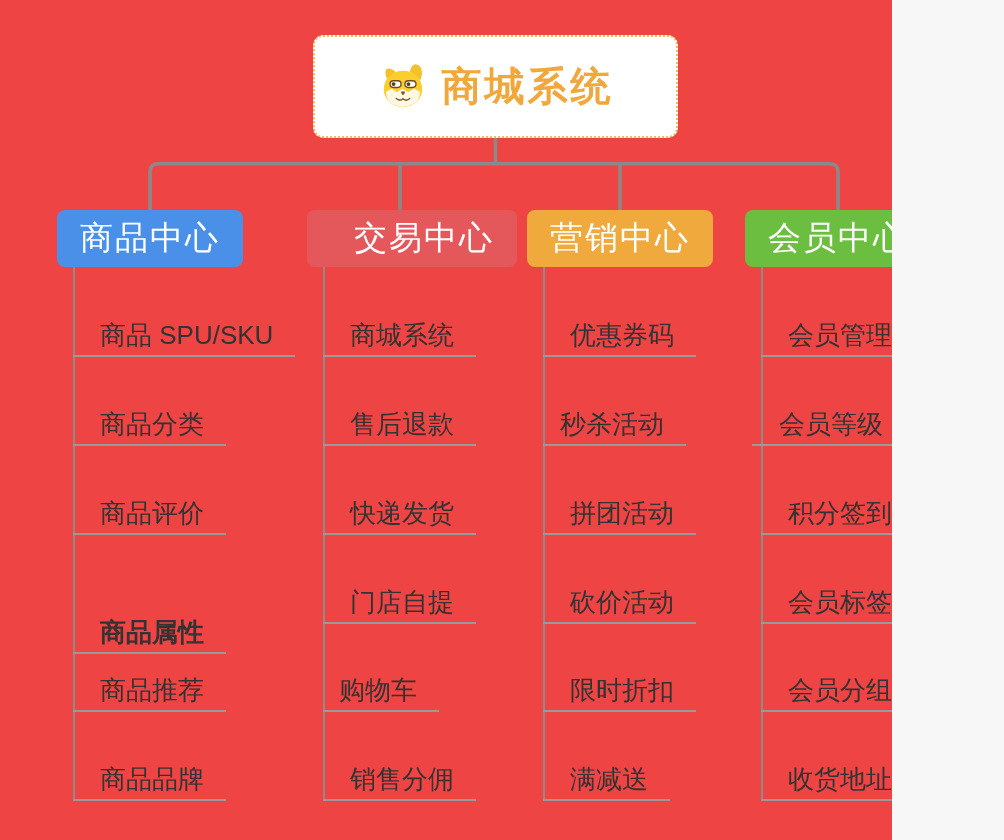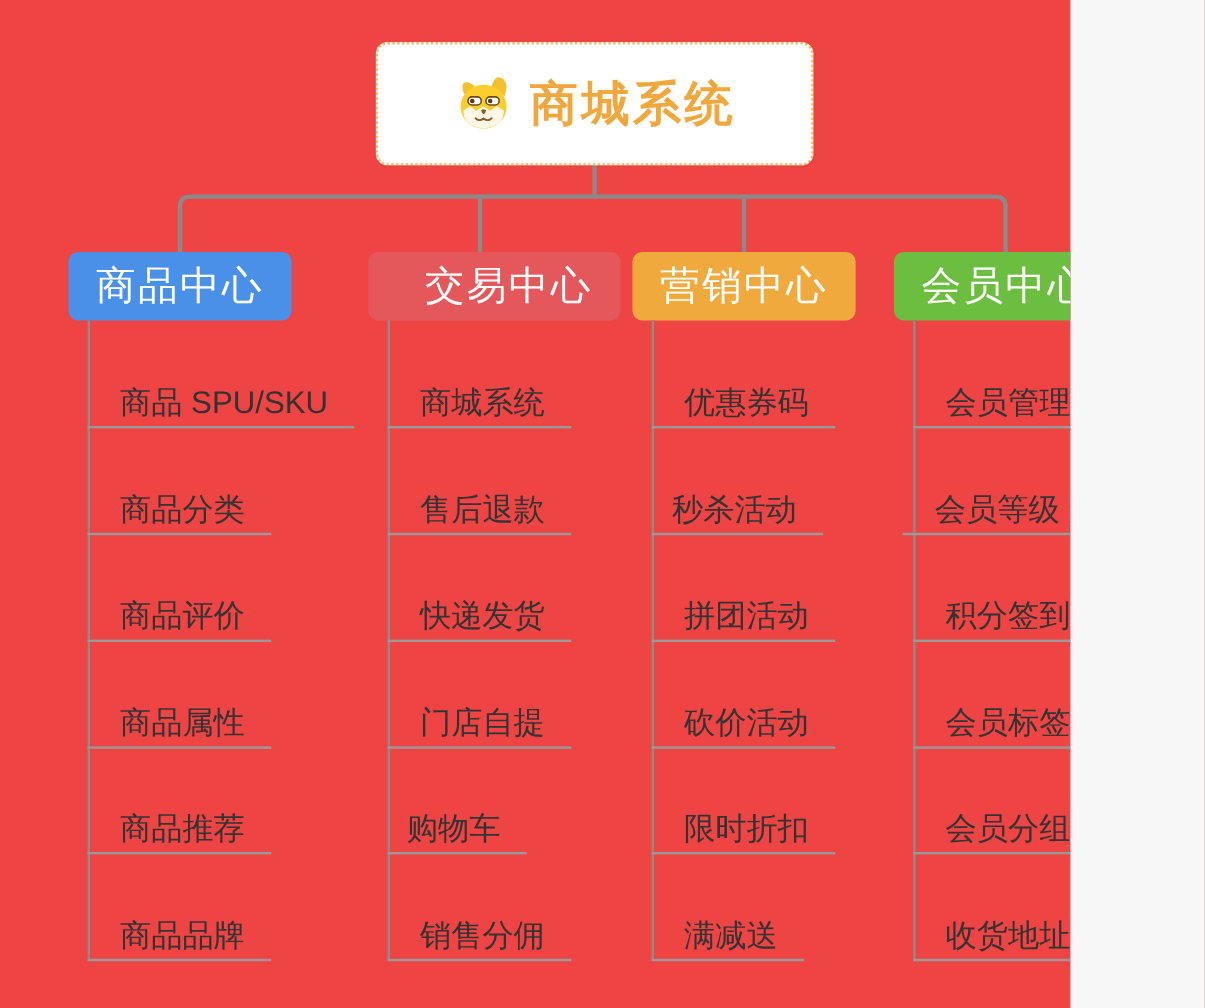--- a/index.html
+++ b/index.html
@@ -112,21 +112,21 @@
   </div>
 
   <div id="branches">
       <div class="branch-node" style="left: 57px; width: 186px; background: rgb(74, 144, 232);">
         <span class="branch-label">商品中心</span>
       </div>
       <div class="spine-line" style="left: 73px; top: 267px; height: 534px;"></div>
       <div class="child-node" style="left: 73px; top: 321px;">商品 SPU/SKU</div>
       <div class="child-node" style="left: 73px; top: 410px;">商品分类</div>
       <div class="child-node" style="left: 73px; top: 499px;">商品评价</div>
-      <div class="child-node" style="left: 73px; top: 588px;">商品属性</div>
+      <div class="child-node" style="left: 73px; top: 618px; font-weight: bold;">商品属性</div>
       <div class="child-node" style="left: 73px; top: 676px;">商品推荐</div>
       <div class="child-node" style="left: 73px; top: 765px;">商品品牌</div>
       <div class="branch-node" style="left: 307px; width: 186px; background: rgb(228, 88, 92); padding-left: 24px;">
         <span class="branch-label">交易中心</span>
       </div>
       <div class="spine-line" style="left: 323px; top: 267px; height: 534px;"></div>
       <div class="child-node" style="left: 323px; top: 321px;">商城系统</div>
       <div class="child-node" style="left: 323px; top: 410px;">售后退款</div>
       <div class="child-node" style="left: 323px; top: 499px;">快递发货</div>
       <div class="child-node" style="left: 323px; top: 588px;">门店自提</div>

